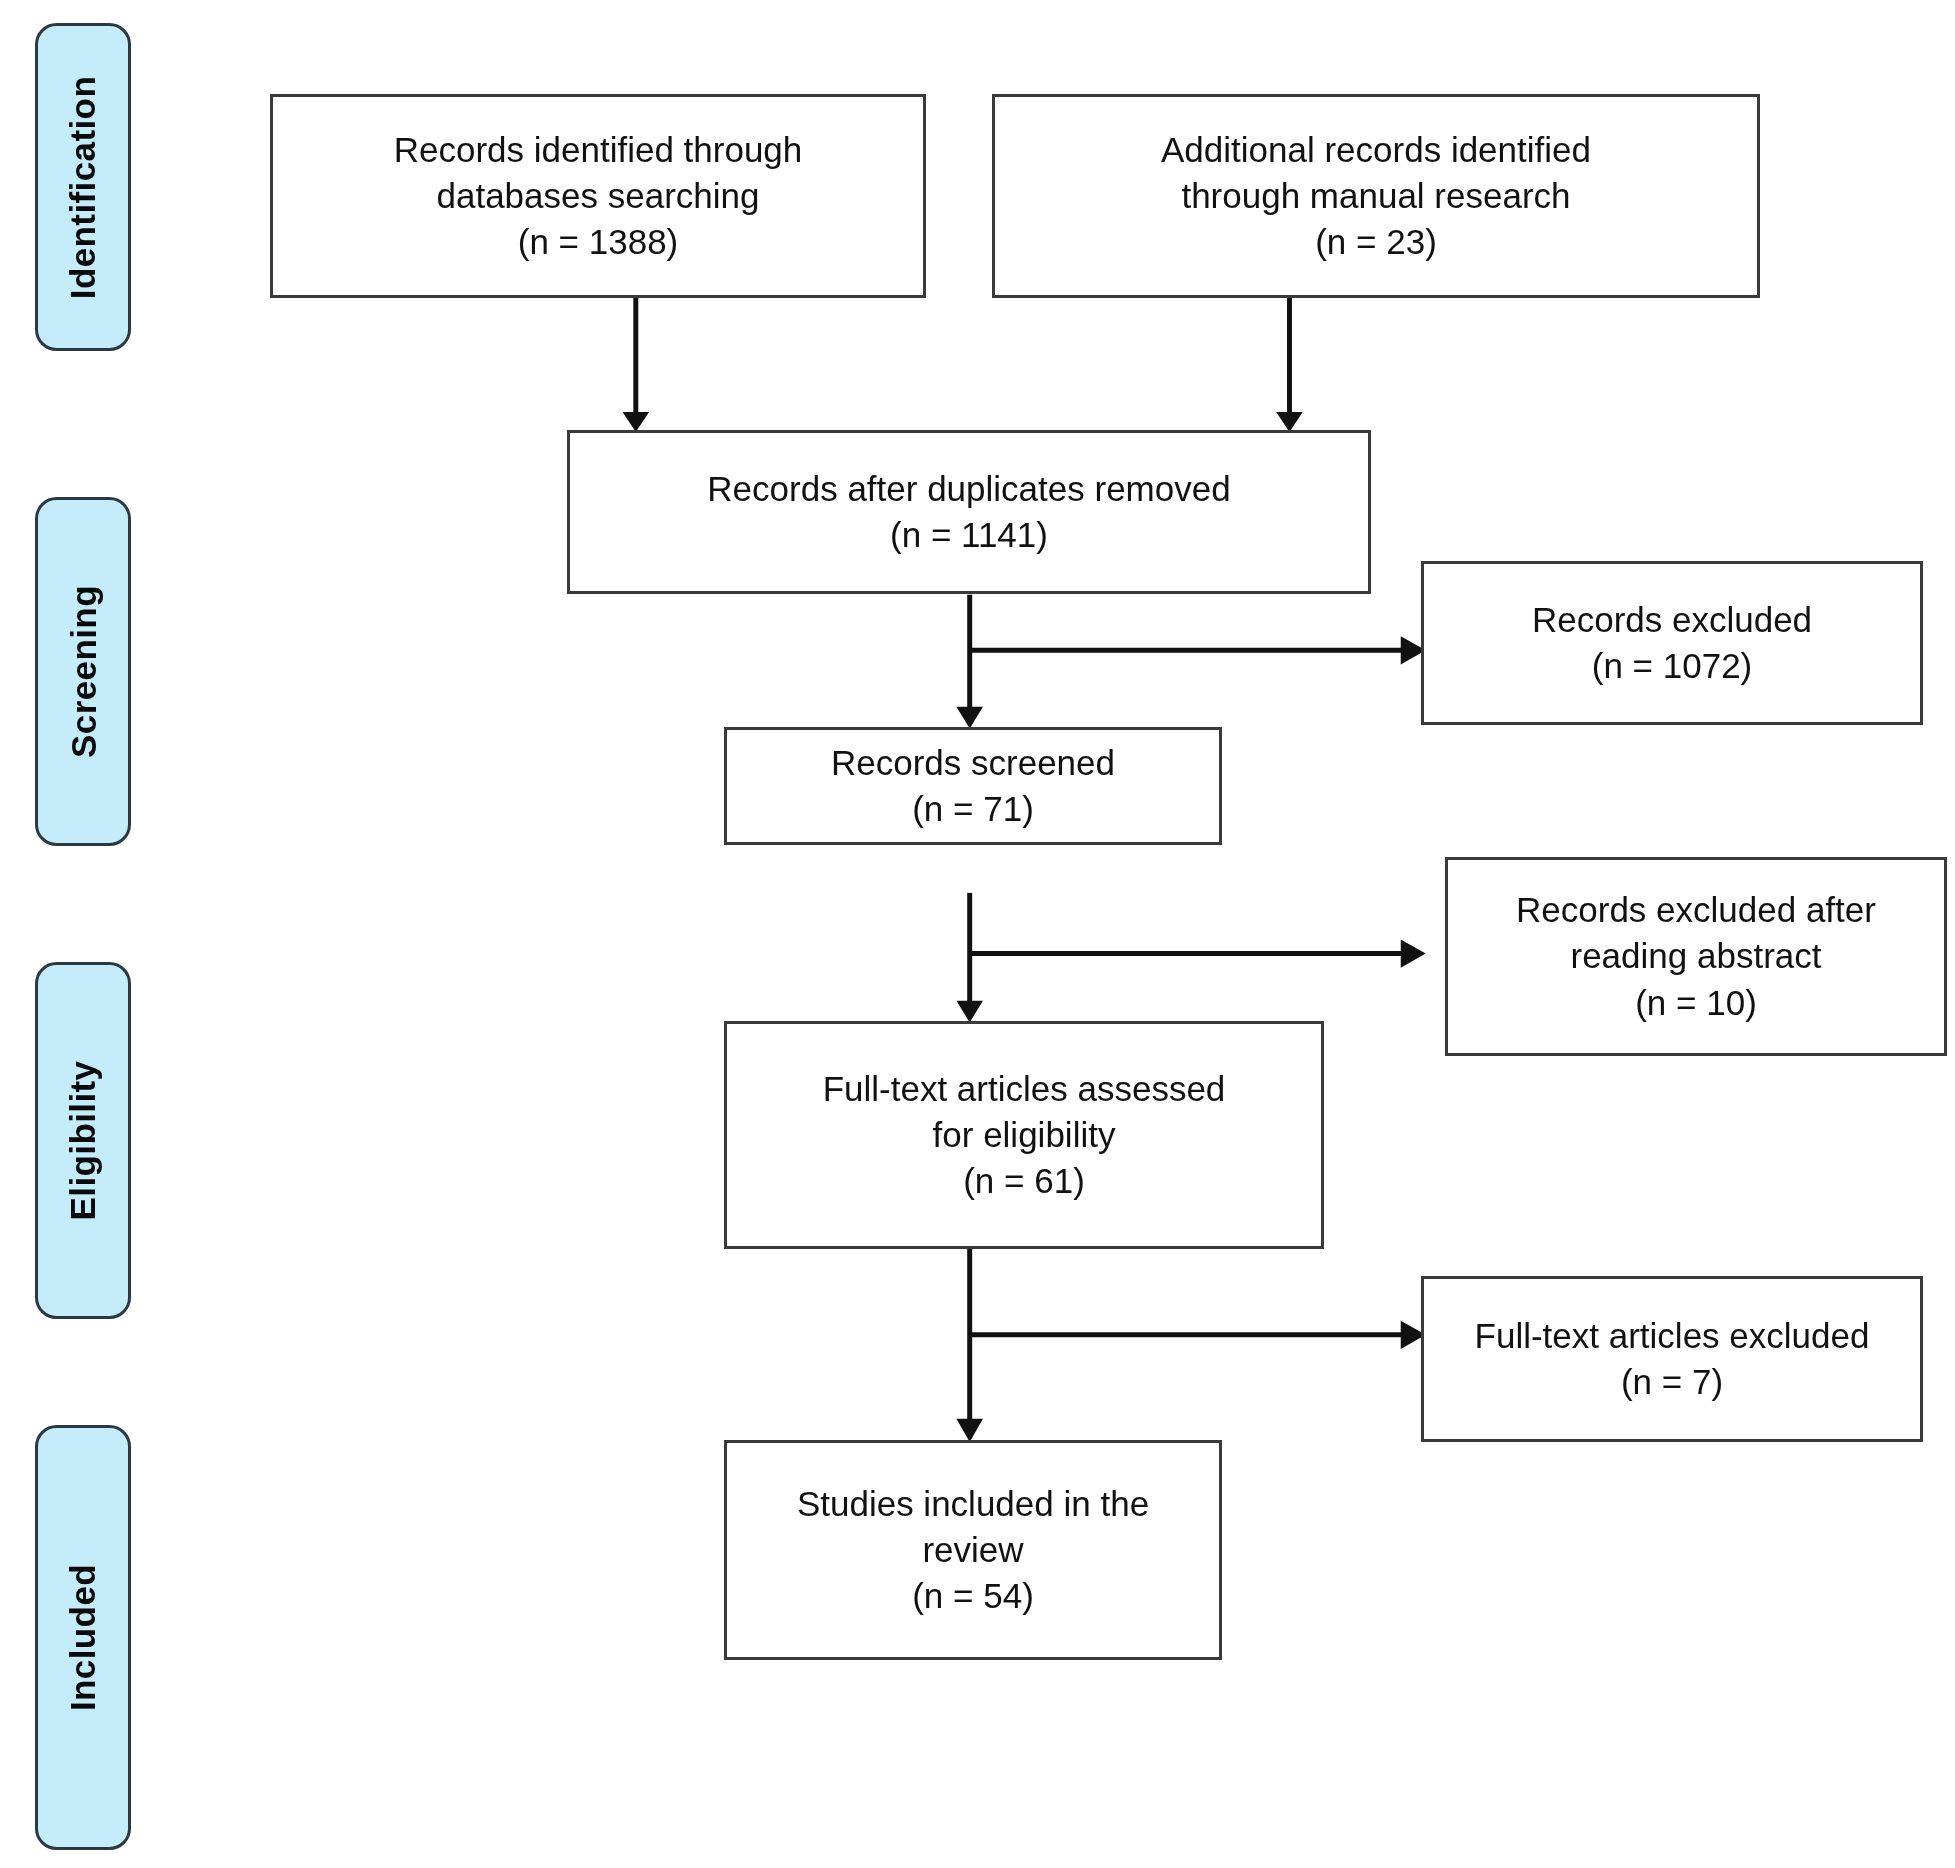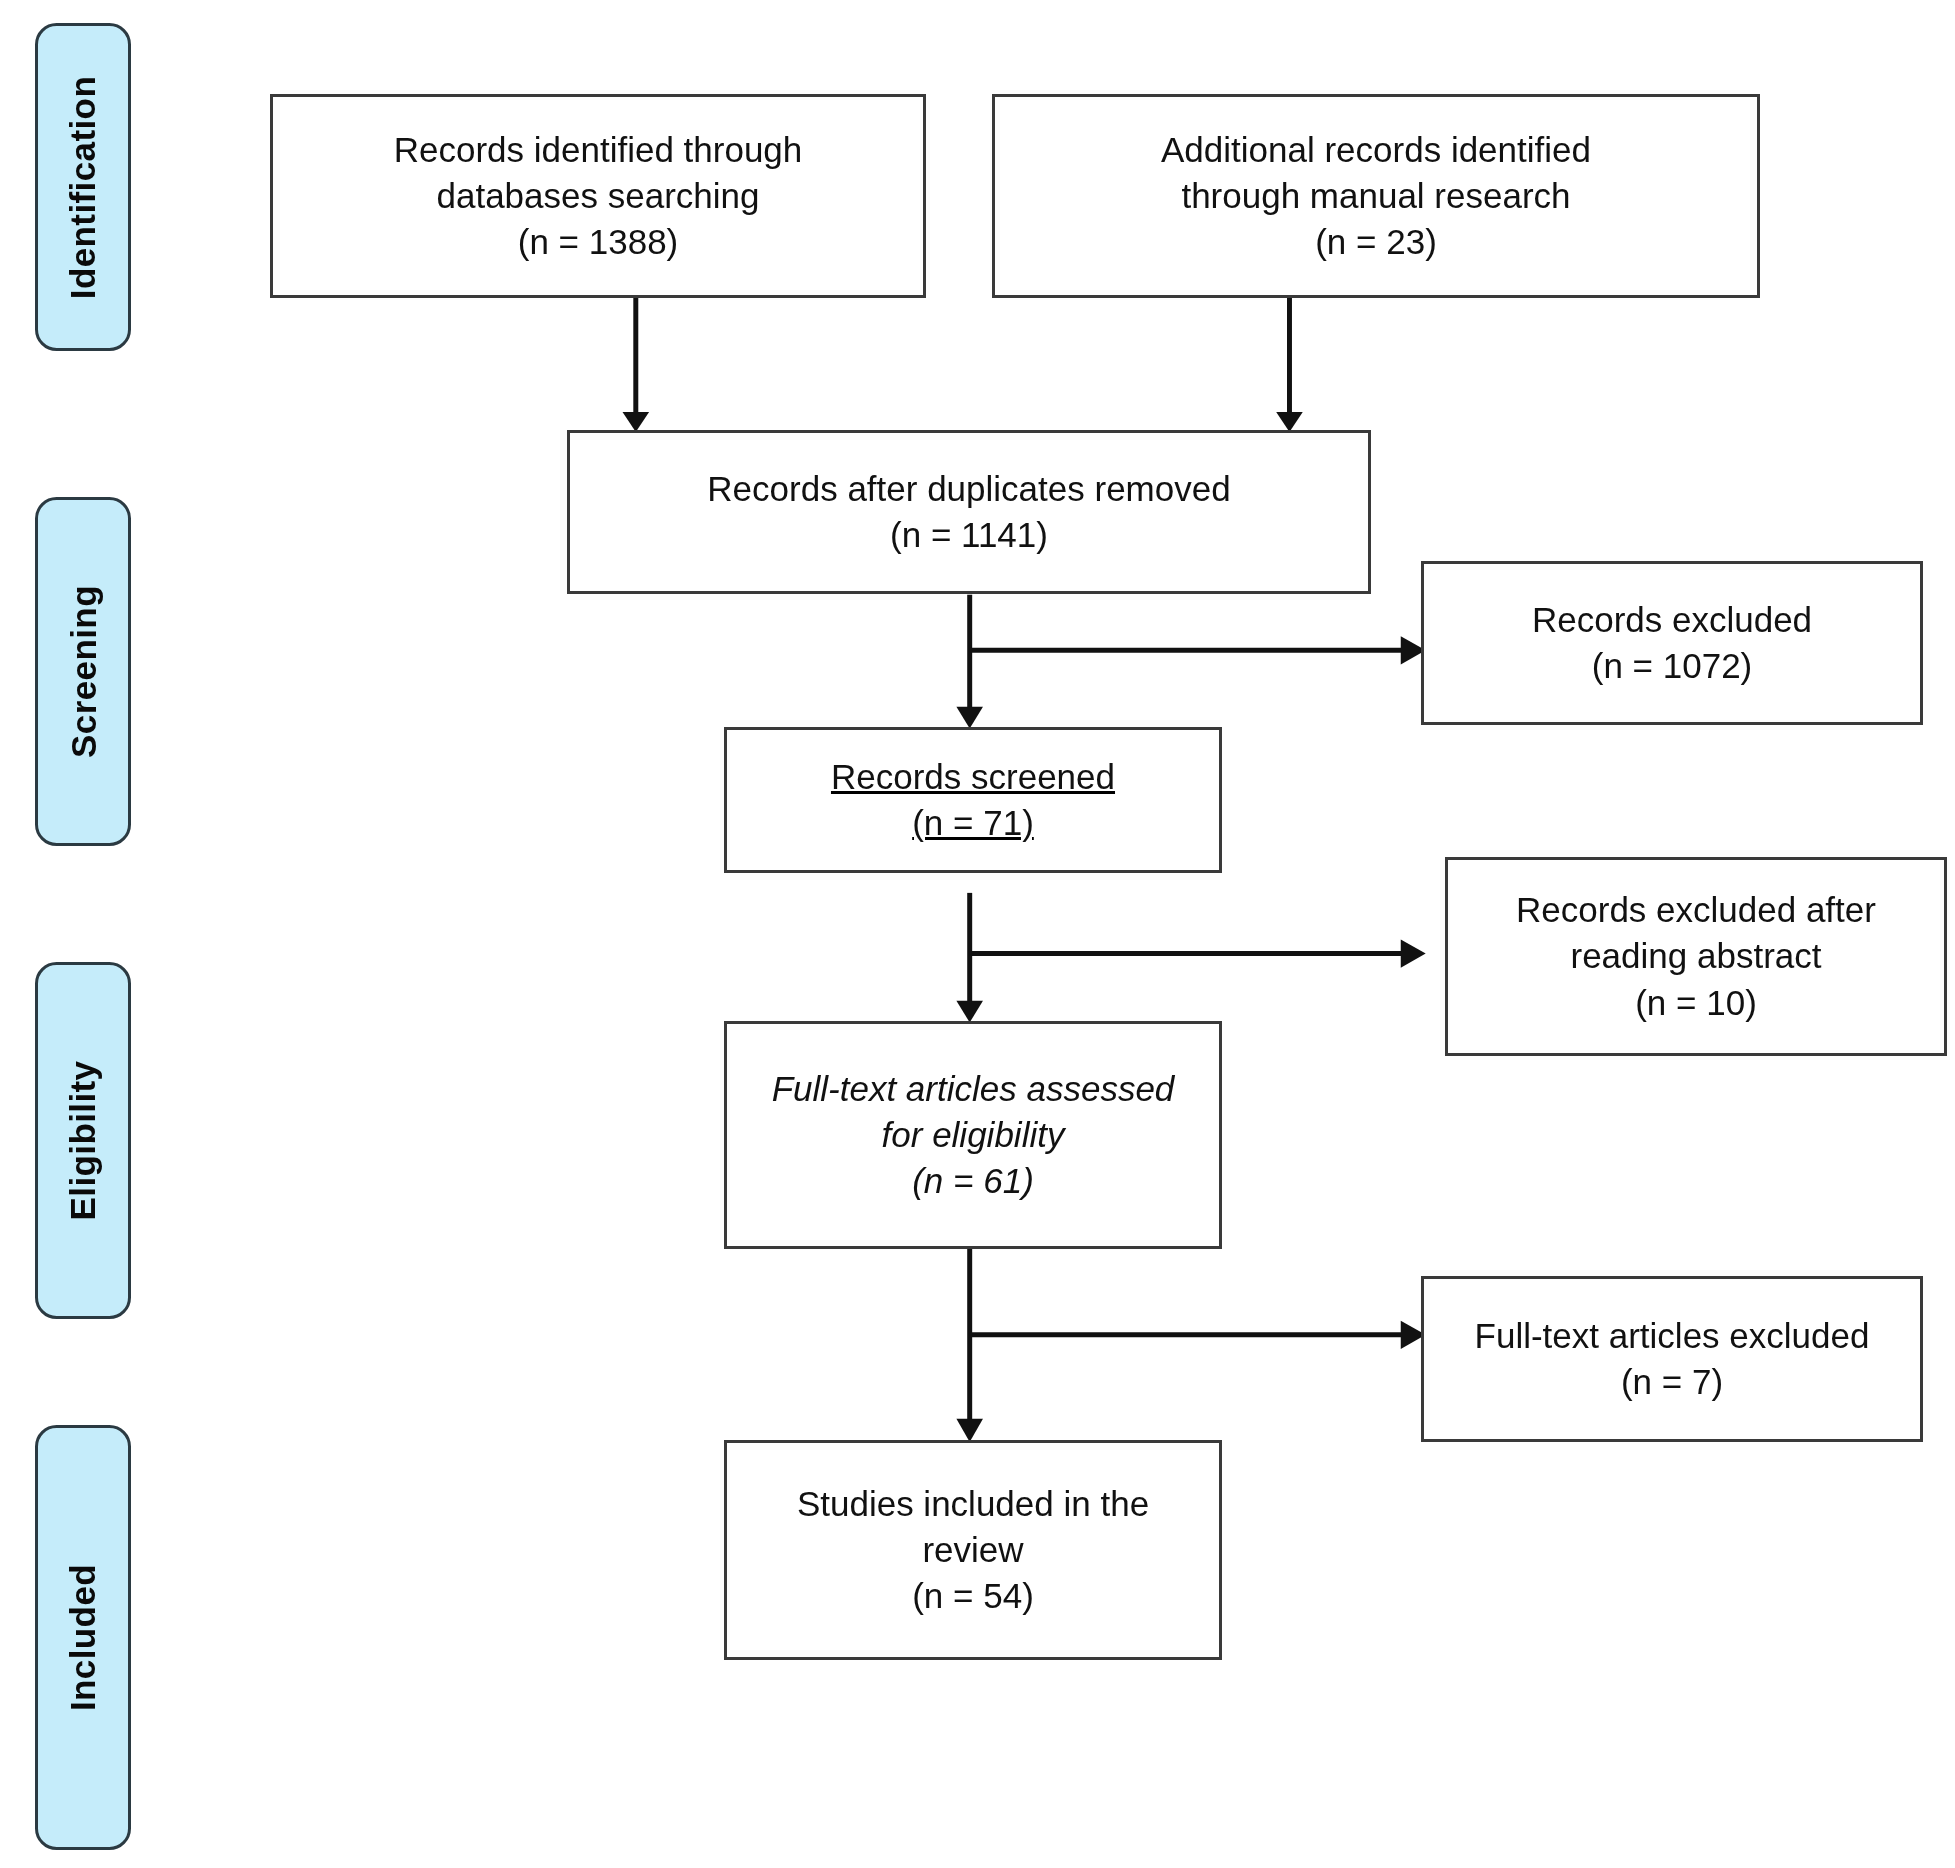--- a/index.html
+++ b/index.html
@@ -154,32 +154,32 @@
   <div class="flow-box" style="left:567px; top:430px; width:804px; height:164px;">
     <span class="flow-text">Records after duplicates removed
 (n = 1141)</span>
   </div>
 
   <div class="flow-box" style="left:1421px; top:561px; width:502px; height:164px;">
     <span class="flow-text">Records excluded
 (n = 1072)</span>
   </div>
 
-  <div class="flow-box" style="left:724px; top:727px; width:498px; height:146px;text-decoration:underline;">
+  <div class="flow-box" style="left:724px; top:727px; width:498px; height:118px;">
     <span class="flow-text">Records screened
 (n = 71)</span>
   </div>
 
   <div class="flow-box" style="left:1421px; top:857px; width:502px; height:199px;margin-left:24px;">
     <span class="flow-text">Records excluded after
 reading abstract
 (n = 10)</span>
   </div>
 
-  <div class="flow-box" style="left:724px; top:1021px; width:498px; height:228px;font-style:italic;">
+  <div class="flow-box" style="left:724px; top:1021px; width:600px; height:228px;">
     <span class="flow-text">Full-text articles assessed
 for eligibility
 (n = 61)</span>
   </div>
 
   <div class="flow-box" style="left:1421px; top:1249px; width:502px; height:166px;margin-top:27px;">
     <span class="flow-text">Full-text articles excluded
 (n = 7)</span>
   </div>
 

